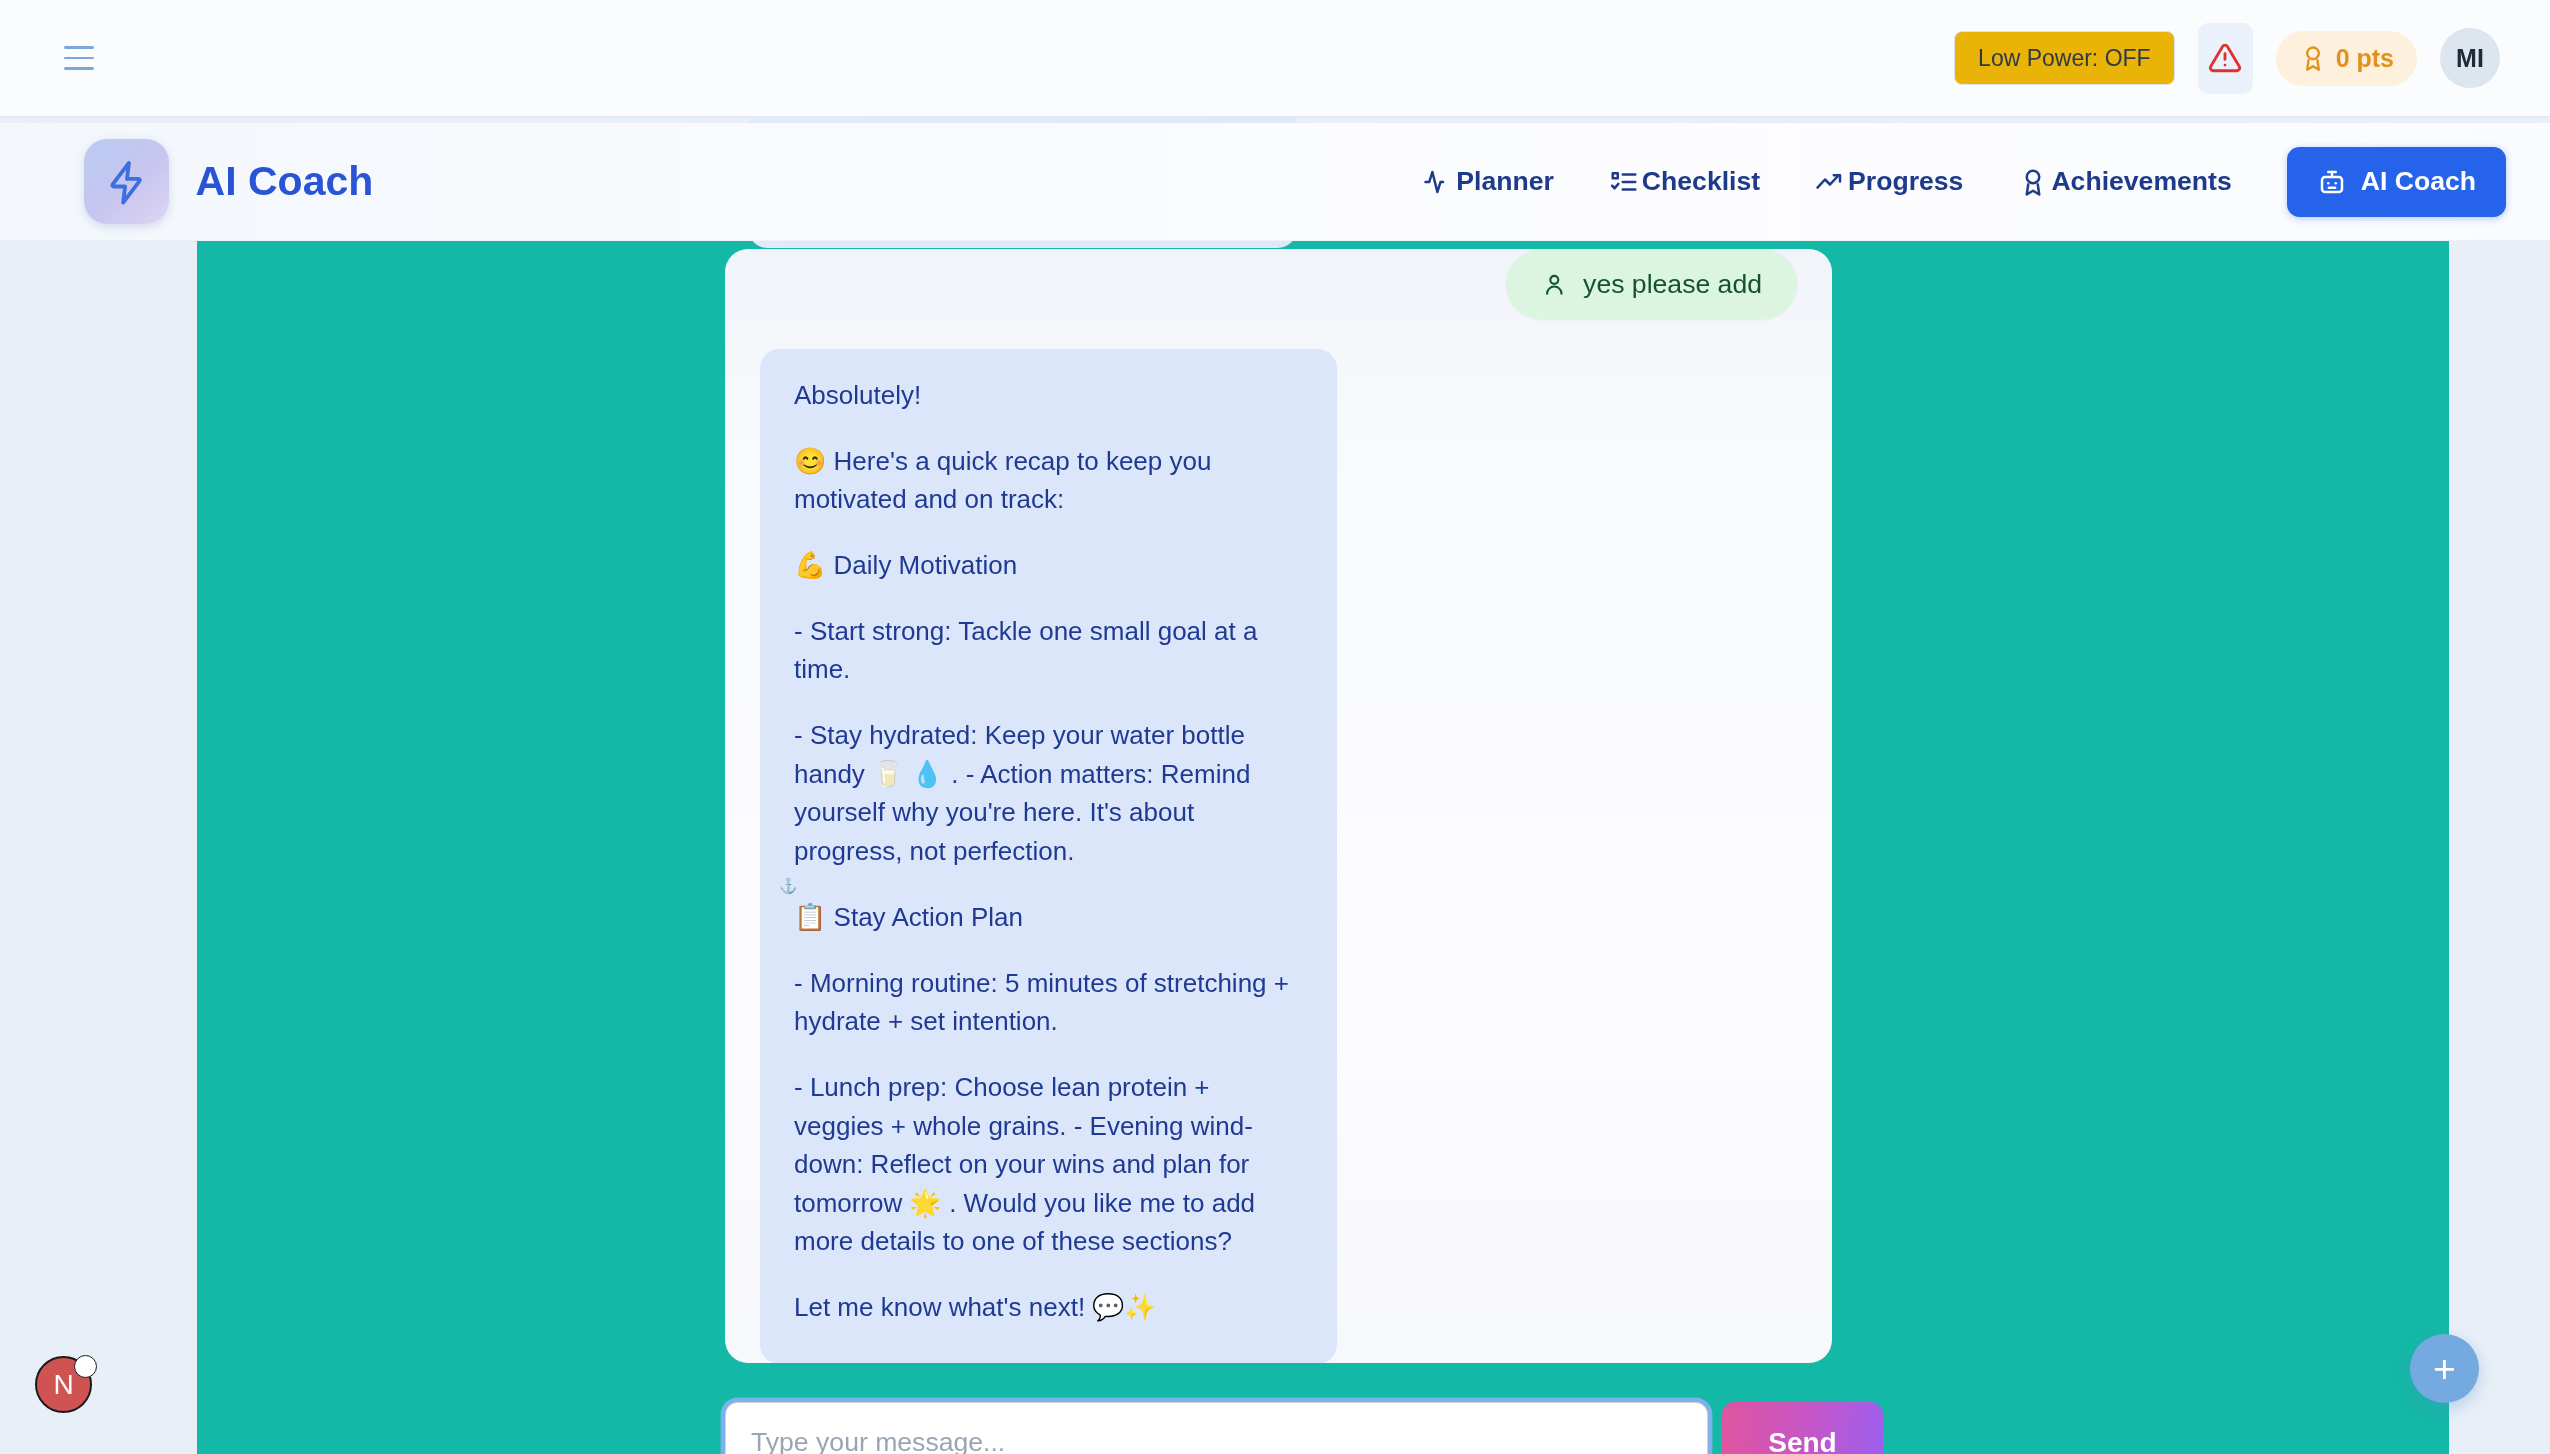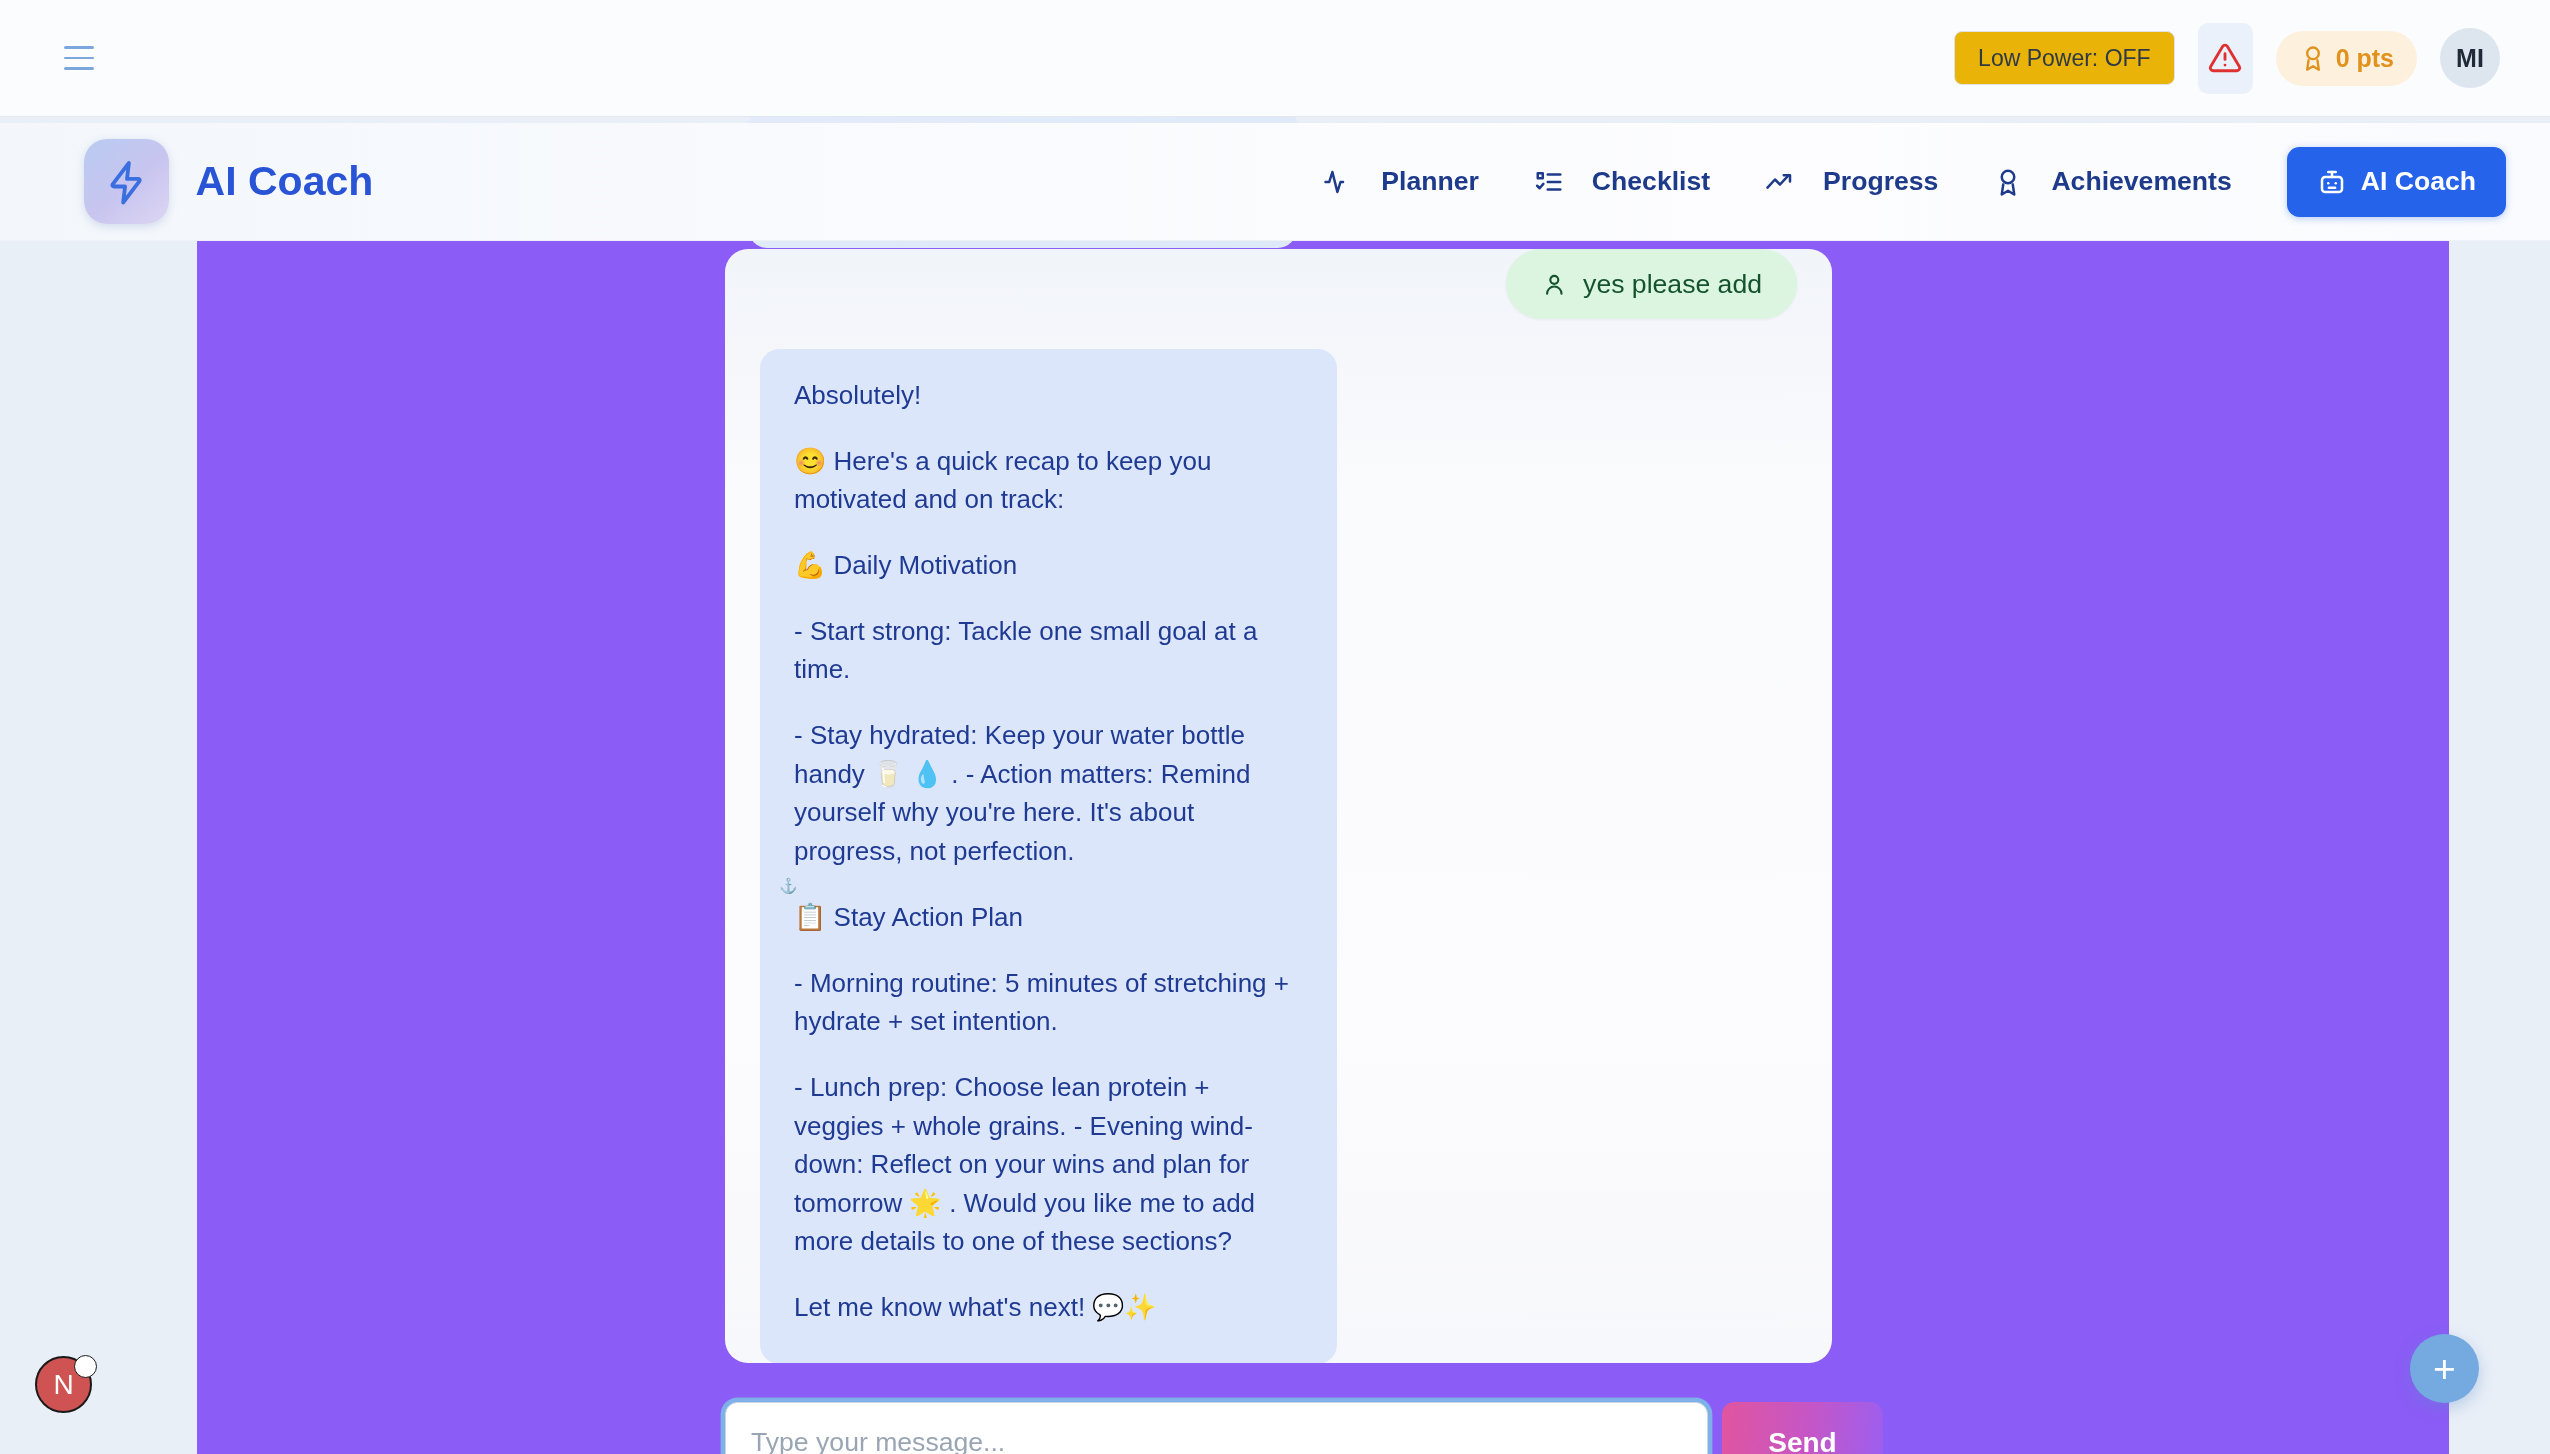--- a/index.html
+++ b/index.html
@@ -72,21 +72,21 @@
     background: linear-gradient(140deg,#b9cbf2 0%, #c8c5ef 55%, #ddd6f3 100%);
     display: flex; align-items: center; justify-content: center;
     box-shadow: 0 2.7px 8.9px rgba(120,140,190,.25);
   }
   .coach-name {
     font-size: 41px; font-weight: bold; color: #2a54d6;
     margin-left: 26.6px; white-space: nowrap;
   }
   .navlinks { margin-left: auto; display: flex; align-items: center; gap: 55px; }
   .navlink {
-    display: flex; align-items: center; gap: 28px;
+    display: flex; align-items: center; gap: 3px;
     font-size: 26.6px; font-weight: bold; color: #1e3a8a;
     cursor: pointer; white-space: nowrap;
   }
   .navbtn-active {
     display: flex; align-items: center; gap: 14px;
     background: #2563eb; color: #fff; border-radius: 12.4px;
     padding: 19.5px 30px; font-size: 26.6px; font-weight: bold;
     cursor: pointer; white-space: nowrap;
     box-shadow: 0 1.8px 7px rgba(37,99,235,.3);
   }
@@ -103,21 +103,21 @@
   
   .workspace {
     position: absolute; top: 235px; left: 0;
     width: 2550px; height: 1219px;
     background: #e9eff7;
     z-index: 5;
   }
   .chat-panel {
     position: absolute; top: 0; left: 197px;
     width: 2252px; height: 1219px;
-    background: #8b5cf6;
+    background: #14b8a6;
   }
   .scroll-area {
     position: absolute; top: 14px; left: 528px;
     width: 1107px; height: 1114px;
     background: linear-gradient(180deg,#f1f4f9 0%, #fafbfd 22%, #fcfbfd 70%, #f7f8fb 100%);
     border-radius: 23px;
     padding: 0 35px;
     overflow: hidden;
   }
 

